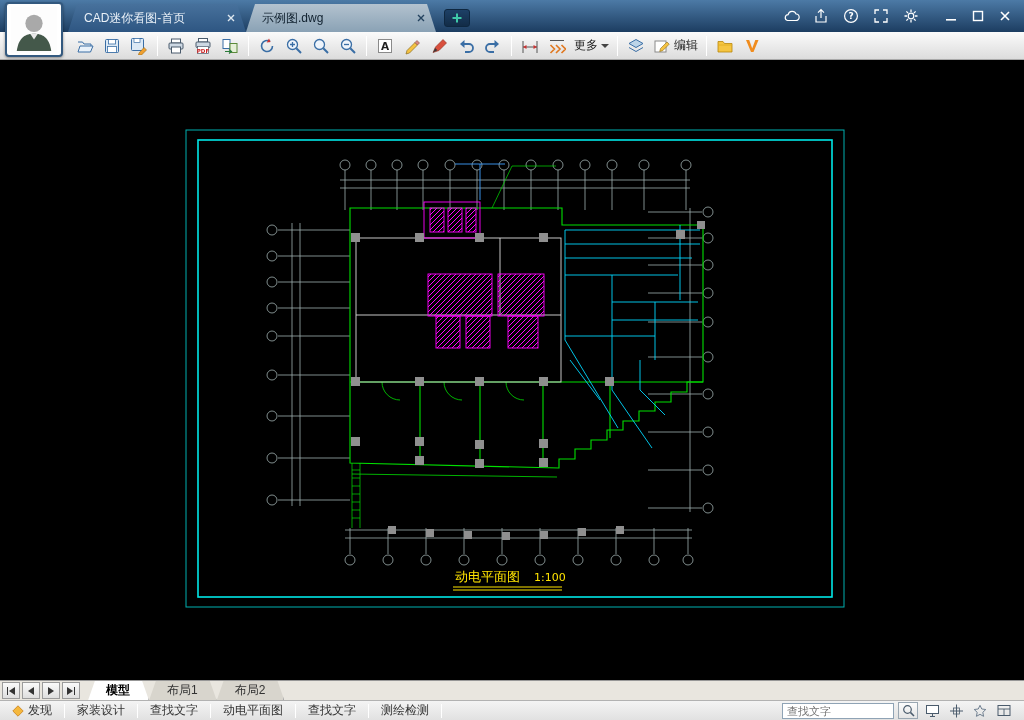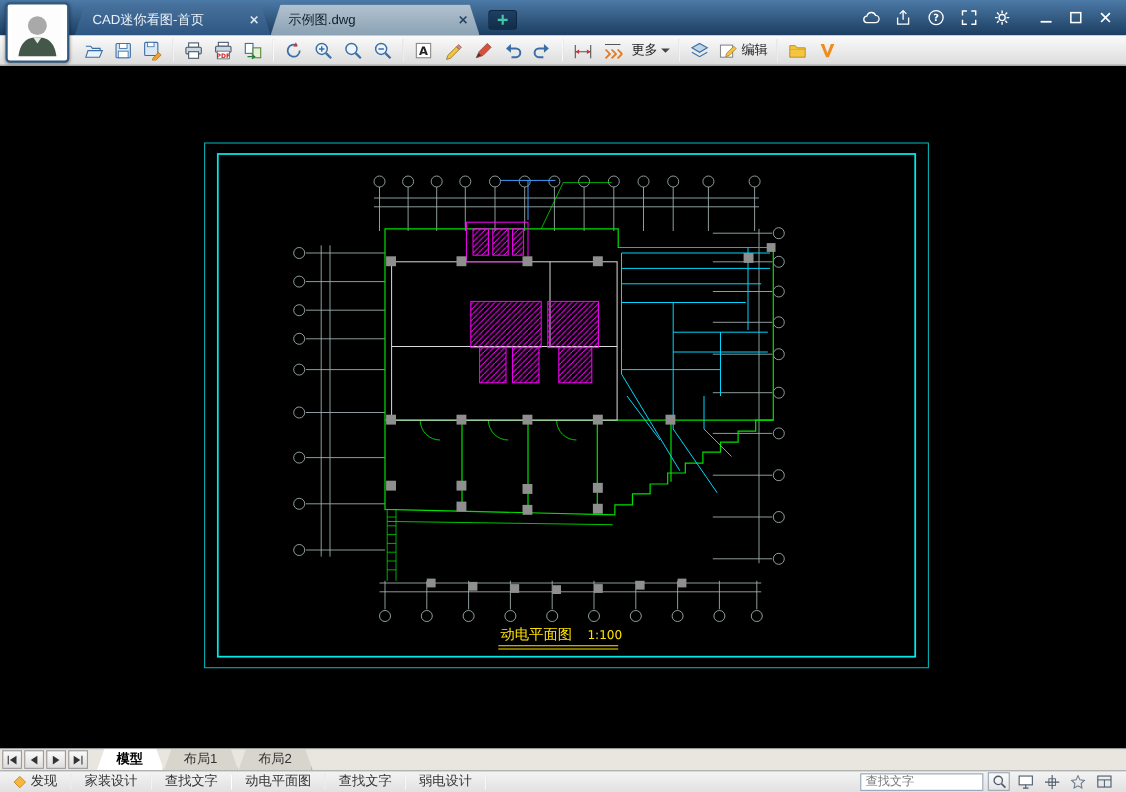--- a/index.html
+++ b/index.html
@@ -490,21 +490,21 @@
     </span>
     <i class="vsep"></i>
     <span class="sb-item">家装设计</span>
     <i class="vsep"></i>
     <span class="sb-item">查找文字</span>
     <i class="vsep"></i>
     <span class="sb-item">动电平面图</span>
     <i class="vsep"></i>
     <span class="sb-item">查找文字</span>
     <i class="vsep"></i>
-    <span class="sb-item">弱电设计</span>
+    <span class="sb-item">测绘检测</span>
     <i class="vsep"></i>
 
     <div class="sb-right">
       <input class="find-input" type="text" placeholder="查找文字" style="">
       <button class="sbtn">
         <svg width="13" height="13" viewBox="0 0 13 13">
             <circle cx="5.5" cy="5.5" r="3.8" fill="none" stroke="#4a5b6c" stroke-width="1.2"></circle>
             <path d="M8.4,8.4 L12,12" stroke="#4a5b6c" stroke-width="1.5"></path>
           </svg>
       </button>

